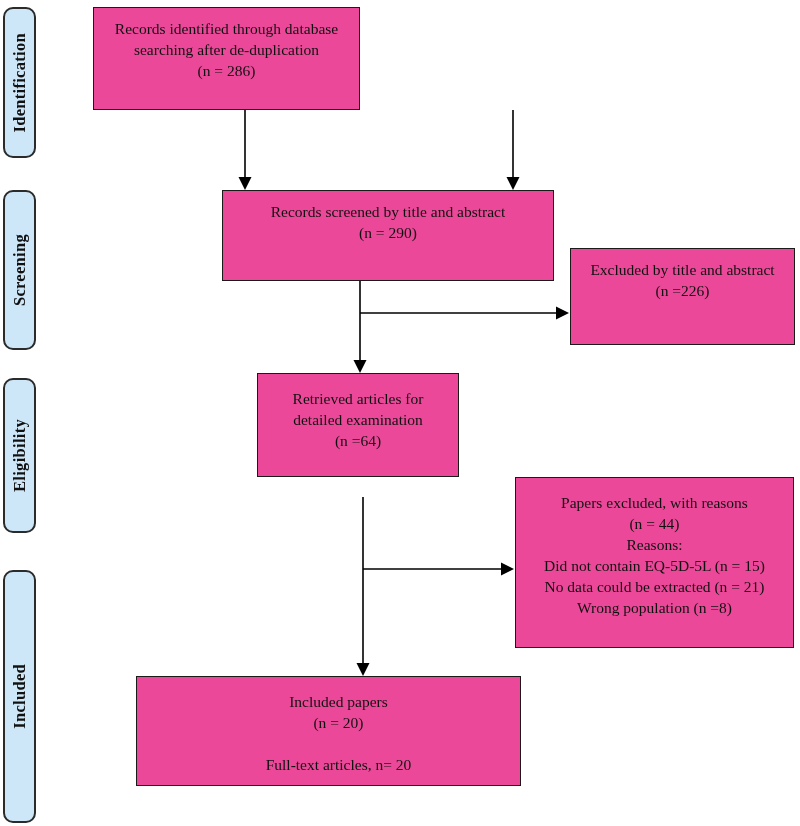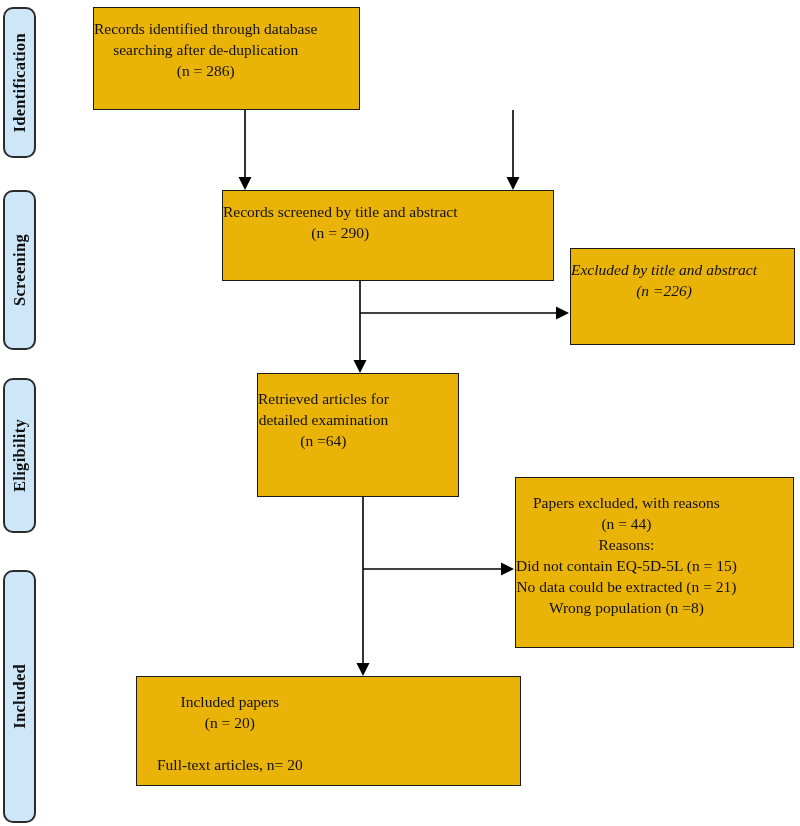--- a/index.html
+++ b/index.html
@@ -34,24 +34,25 @@
   .stage-label {
     writing-mode: vertical-rl;
     transform: rotate(180deg);
     font-weight: bold;
     font-size: 16.5px;
     letter-spacing: 0.3px;
     white-space: nowrap;
   }
   .fbox {
     position: absolute;
-    background: #eab308;
+    background: #ec4899;
     border: 1.6px solid #1a1a1a;
     box-sizing: border-box;
     display: flex;
+    justify-content: center;
     z-index: 2;
   }
   .fbox-text {
     white-space: pre-line;
     text-align: center;
     font-size: 15.5px;
     line-height: 21px;
     padding-top: 10px;
   }
   .pt14 .fbox-text { padding-top: 14px; }
@@ -100,26 +101,26 @@
 searching after de-duplication
 (n = 286)</div>
   </div>
 
 
   <div class="fbox" style="left:207px; top:190px; width:332px; height:91px;margin-left:15px;">
     <div class="fbox-text">Records screened by title and abstract
 (n = 290)</div>
   </div>
 
-  <div class="fbox" style="left:570px; top:248px; width:225px; height:97px;font-style:italic;">
+  <div class="fbox" style="left:570px; top:248px; width:225px; height:97px;">
     <div class="fbox-text">Excluded by title and abstract
 (n =226)</div>
   </div>
 
-  <div class="fbox pt14" style="left:257px; top:373px; width:202px; height:124px;">
+  <div class="fbox pt14" style="left:257px; top:373px; width:202px; height:104px;">
     <div class="fbox-text">Retrieved articles for
 detailed examination
 (n =64)</div>
   </div>
 
   <div class="fbox pt14" style="left:515px; top:477px; width:279px; height:171px;">
     <div class="fbox-text">Papers excluded, with reasons
 (n = 44)
 Reasons:
 Did not contain EQ-5D-5L (n = 15)

